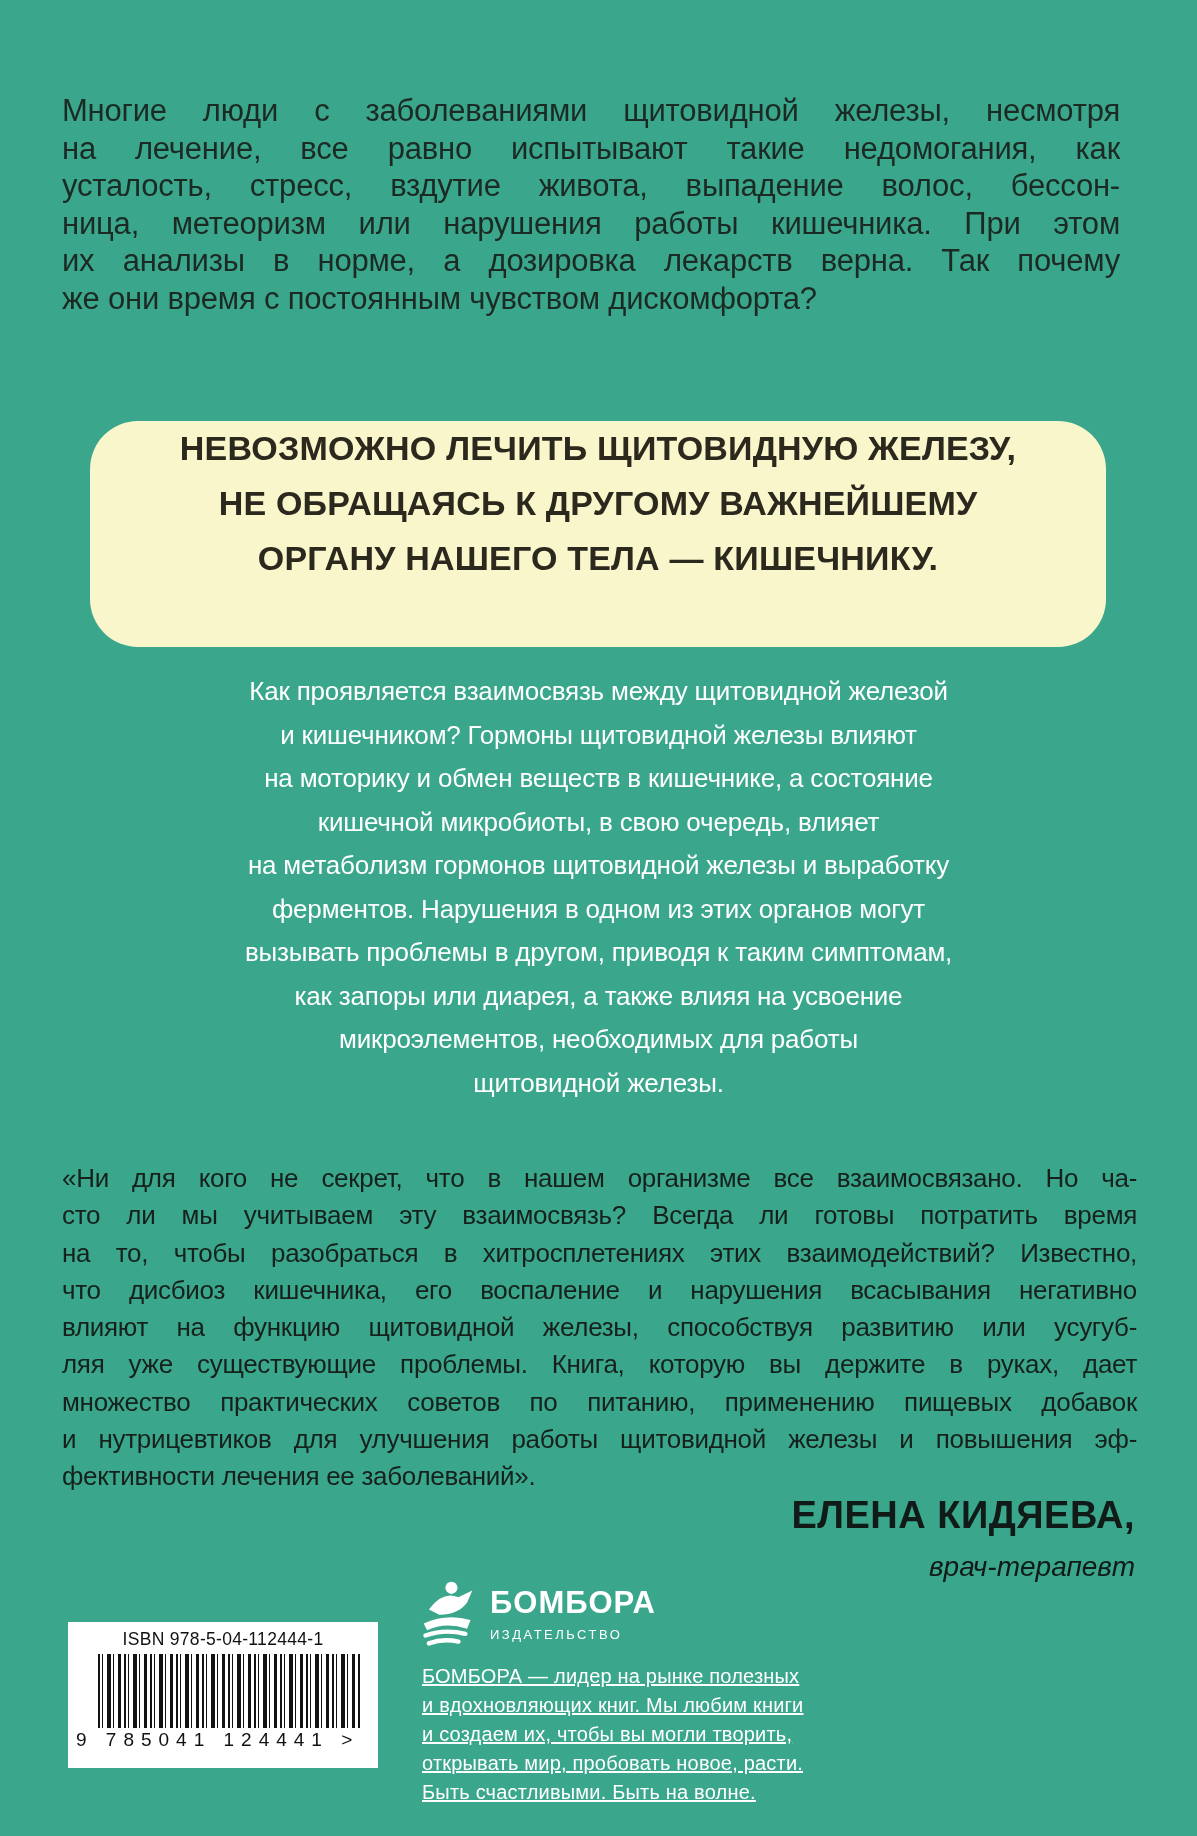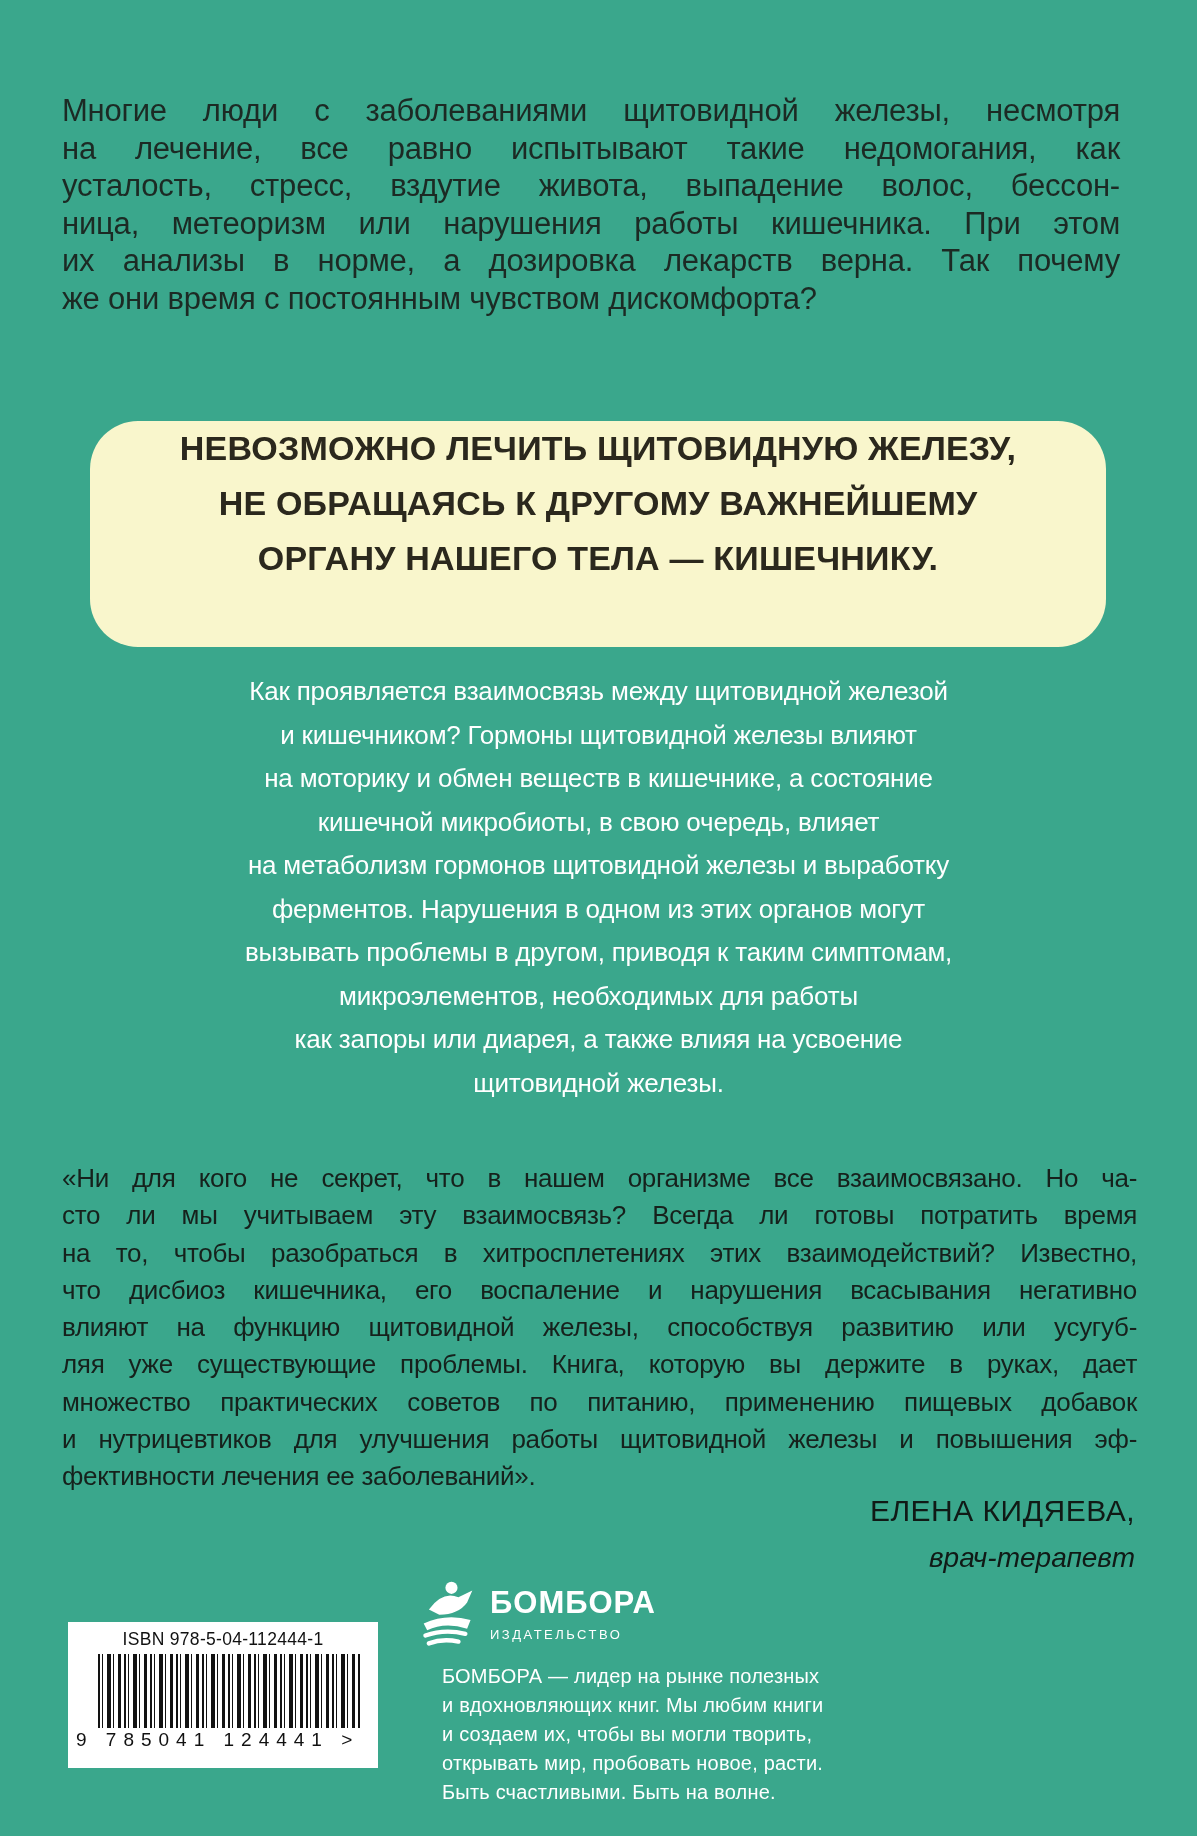--- a/index.html
+++ b/index.html
@@ -40,21 +40,21 @@
   }
 
   
   .review{
     position:absolute;left:62px;top:1160px;width:1075px;
     color:#16211c;font-size:26px;line-height:37.3px;letter-spacing:-0.3px;
   }
   .attribution{
     position:absolute;right:62px;top:1494px;text-align:right;color:#101a16;
   }
-  .attribution .name{font-weight:normal;font-size:30px;letter-spacing:0.5px;}
+  .attribution .name{font-weight:bold;font-size:38px;letter-spacing:0.5px;}
   .attribution .role{font-style:italic;font-size:28px;margin-top:14px;}
 
   
   .isbn-box{
     position:absolute;left:68px;top:1622px;width:310px;height:146px;
     background:#ffffff;color:#111;
     box-sizing:border-box;padding-top:7px;
   }
   .isbn-label{text-align:center;font-size:17.5px;letter-spacing:0.3px;}
   .barcode{
@@ -71,22 +71,22 @@
     font-size:19px;letter-spacing:7px;white-space:nowrap;
   }
 
   
   .logo{position:absolute;left:420px;top:1580px;display:flex;align-items:center;}
   .logo svg{display:block;margin-right:14px;}
   .logo-title{color:#fff;font-weight:bold;font-size:31px;letter-spacing:1px;}
   .logo-subtitle{color:#fff;font-weight:normal;font-size:13px;letter-spacing:2.5px;margin-top:6px;}
 
   .pub-desc{
-    position:absolute;left:442px;top:1662px;
-    color:#ffffff;font-size:20px;line-height:29px;letter-spacing:0.2px;
+    position:absolute;left:422px;top:1662px;
+    color:#ffffff;font-size:20px;line-height:29px;letter-spacing:0.2px;text-decoration:underline;
   }
 </style>
 </head>
 <body>
 
 <div class="cover">
 
   <div class="intro">
     <div class="ln j">Многие люди с заболеваниями щитовидной железы, несмотря</div>
     <div class="ln j">на лечение, все равно испытывают такие недомогания, как</div>
@@ -103,22 +103,22 @@
   </div>
 
   <div class="connection">
     <div class="ln">Как проявляется взаимосвязь между щитовидной железой</div>
     <div class="ln">и кишечником? Гормоны щитовидной железы влияют</div>
     <div class="ln">на моторику и обмен веществ в кишечнике, а состояние</div>
     <div class="ln">кишечной микробиоты, в свою очередь, влияет</div>
     <div class="ln">на метаболизм гормонов щитовидной железы и выработку</div>
     <div class="ln">ферментов. Нарушения в одном из этих органов могут</div>
     <div class="ln">вызывать проблемы в другом, приводя к таким симптомам,</div>
+    <div class="ln">как запоры или диарея, а также влияя на усвоение</div>
     <div class="ln">микроэлементов, необходимых для работы</div>
-    <div class="ln">как запоры или диарея, а также влияя на усвоение</div>
     <div class="ln">щитовидной железы.</div>
   </div>
 
   <div class="review">
     <div class="ln j">«Ни для кого не секрет, что в нашем организме все взаимосвязано. Но ча-</div>
     <div class="ln j">сто ли мы учитываем эту взаимосвязь? Всегда ли готовы потратить время</div>
     <div class="ln j">на то, чтобы разобраться в хитросплетениях этих взаимодействий? Известно,</div>
     <div class="ln j">что дисбиоз кишечника, его воспаление и нарушения всасывания негативно</div>
     <div class="ln j">влияют на функцию щитовидной железы, способствуя развитию или усугуб-</div>
     <div class="ln j">ляя уже существующие проблемы. Книга, которую вы держите в руках, дает</div>

